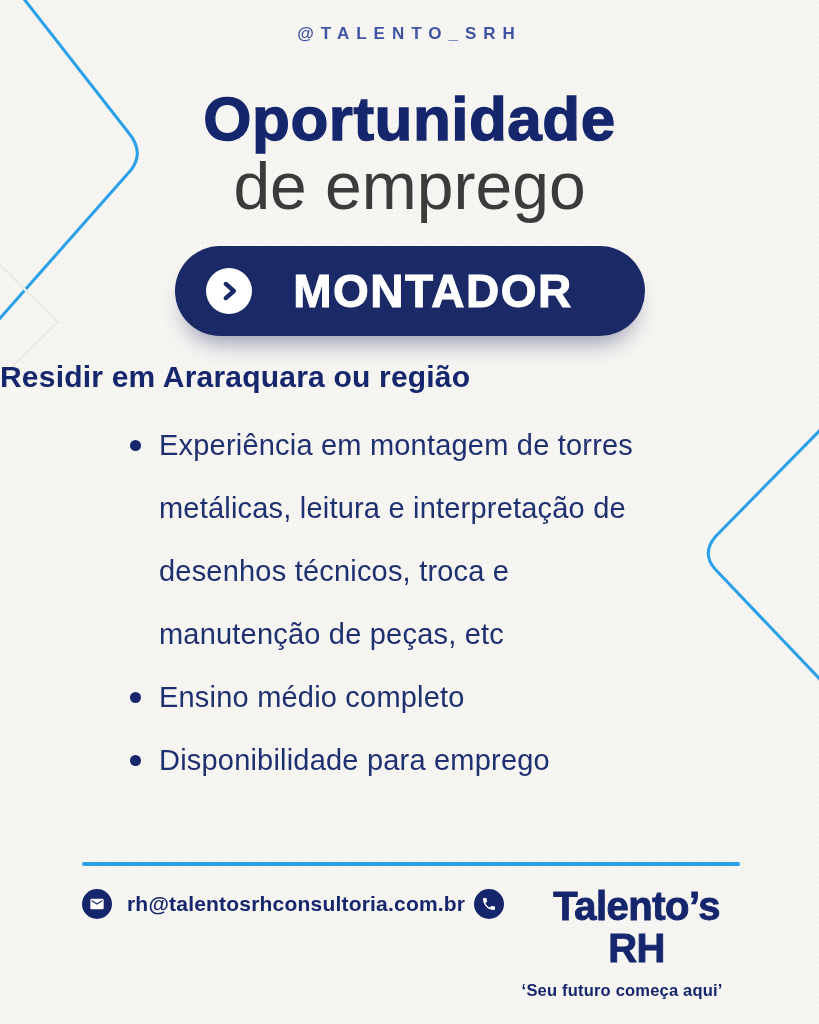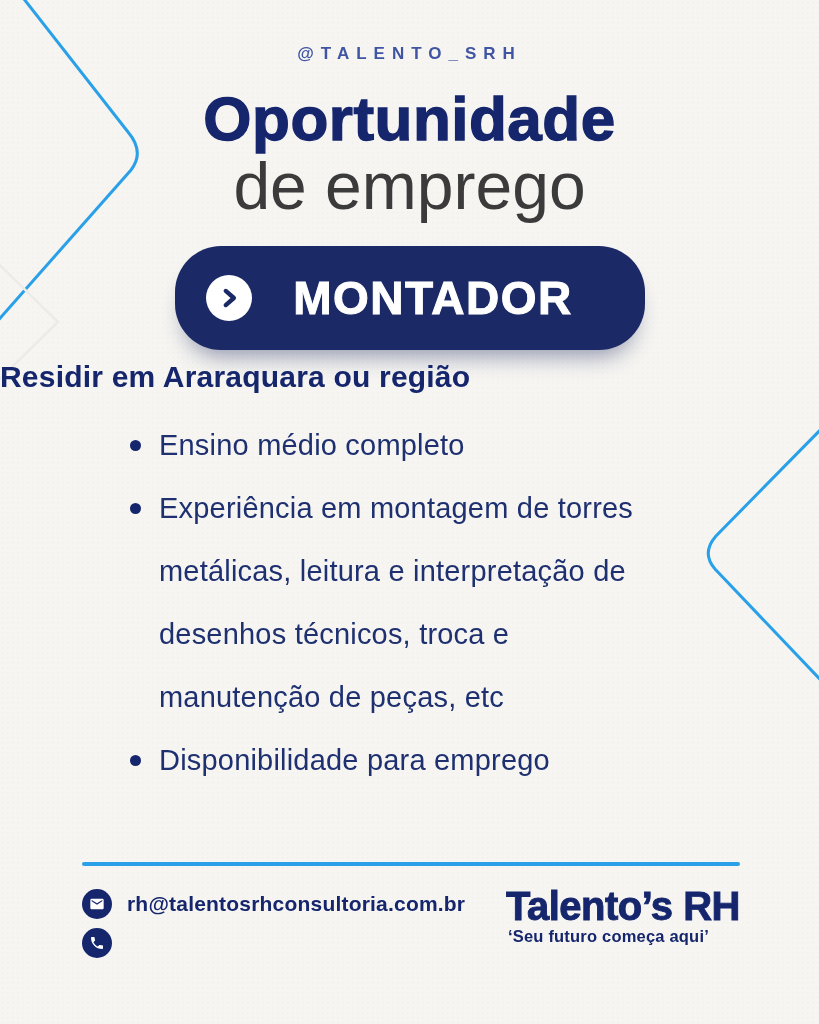--- a/index.html
+++ b/index.html
@@ -7,35 +7,35 @@
     position:relative; width:819px; height:1024px; margin:0 auto;
     background:#f6f5f2;
     background-image: radial-gradient(rgba(0,0,0,0.014) 1px, transparent 1px);
     background-size:5px 5px;
     overflow:hidden;
     font-family:"Liberation Sans", sans-serif;
   }
   .decor { position:absolute; inset:0; pointer-events:none; }
 
   .handle {
-    position:absolute; top:44px; left:0; width:100%;
+    position:absolute; top:24px; left:0; width:100%;
     text-align:center; font-size:17px; letter-spacing:7px;
     color:#3f54a3; font-weight:600;
   }
 
   .title-block { position:absolute; top:84px; left:0; width:100%; text-align:center; }
   .title-bold {
     font-size:62px; font-weight:800; color:#15266d; line-height:1.12;
     -webkit-text-stroke:1.3px #15266d; letter-spacing:0.5px;
   }
   .title-light { font-size:66px; font-weight:400; color:#3b3b3b; line-height:1.02; }
 
   .role-pill {
     position:absolute; top:246px; left:50%; transform:translateX(-50%);
-    width:470px; height:104px; background:#1b2a66; border-radius:46px;
+    width:470px; height:90px; background:#1b2a66; border-radius:46px;
     display:flex; align-items:center;
     box-shadow:0 16px 22px -10px rgba(25,35,90,0.45);
   }
   .pill-circle {
     width:46px; height:46px; background:#ffffff; border-radius:50%;
     margin-left:31px; flex:0 0 auto;
     display:flex; align-items:center; justify-content:center;
   }
   .pill-label {
     flex:1; text-align:center; color:#ffffff; font-size:46px; font-weight:800;
@@ -60,34 +60,34 @@
 
   .divider {
     position:absolute; top:862px; left:82px; width:658px; height:4px;
     background:#2aa0e9; border-radius:2px;
   }
 
   .footer {
     position:absolute; top:889px; left:82px; width:658px;
     display:flex; justify-content:space-between; align-items:flex-start;
   }
-  .contact-col { display:flex; flex-direction:column; gap:9px; }
+  .contact-col { display:flex; flex-direction:row; gap:9px;align-items:flex-end; }
   .contact-row { display:flex; align-items:center; gap:15px; }
   .icon-circle {
     width:30px; height:30px; border-radius:50%; background:#15266d;
     display:flex; align-items:center; justify-content:center; flex:0 0 auto;
   }
   .contact-text { font-size:21px; font-weight:700; color:#15266d; letter-spacing:0.2px; }
 
   .brand { text-align:center; margin-top:-4px; }
   .brand-name {
     font-size:40px; font-weight:800; color:#15266d; line-height:1.05;
     letter-spacing:-0.5px;margin-left:29px; -webkit-text-stroke:0.9px #15266d;
   }
-  .brand-tagline { font-size:16.5px; font-weight:700; color:#15266d; margin-top:0; letter-spacing:0.2px; }
+  .brand-tagline { font-size:16.5px; font-weight:700; color:#15266d; margin-top:12px; letter-spacing:0.2px; }
 </style>
 </head>
 <body>
 
 <div class="canvas">
 
   <svg class="decor" width="819" height="1024" viewBox="0 0 819 1024" aria-hidden="true">
     <path d="M 6 -24 L 128 132 Q 145 152 131 170 L -14 334" fill="none" stroke="#2aa0e9" stroke-width="3" stroke-linecap="round"></path>
     <path d="M -34 232 L 58 322 L -34 412" fill="none" stroke="#ecebe7" stroke-width="2.5" stroke-linecap="round"></path>
     <path d="M 834 416 L 716 536 Q 701 553 715 569 L 834 694" fill="none" stroke="#2aa0e9" stroke-width="3" stroke-linecap="round"></path>
@@ -106,22 +106,22 @@
         <polyline points="9,5.5 16.5,12 9,18.5" fill="none" stroke="#1b2a66" stroke-width="4" stroke-linecap="round" stroke-linejoin="round"></polyline>
       </svg>
     </div>
     <div class="pill-label">MONTADOR</div>
   </div>
 
   <div class="location-line">Residir em Araraquara ou região</div>
 
   <div class="requirements">
     <ul>
+      <li>Experiência em montagem de torres metálicas, leitura e interpretação de desenhos técnicos, troca e manutenção de peças, etc</li>
       <li>Ensino médio completo</li>
-      <li>Experiência em montagem de torres metálicas, leitura e interpretação de desenhos técnicos, troca e manutenção de peças, etc</li>
       <li>Disponibilidade para emprego</li>
     </ul>
   </div>
 
   <div class="divider"></div>
 
   <div class="footer">
     <div class="contact-col">
       <div class="contact-row">
         <span class="icon-circle">

